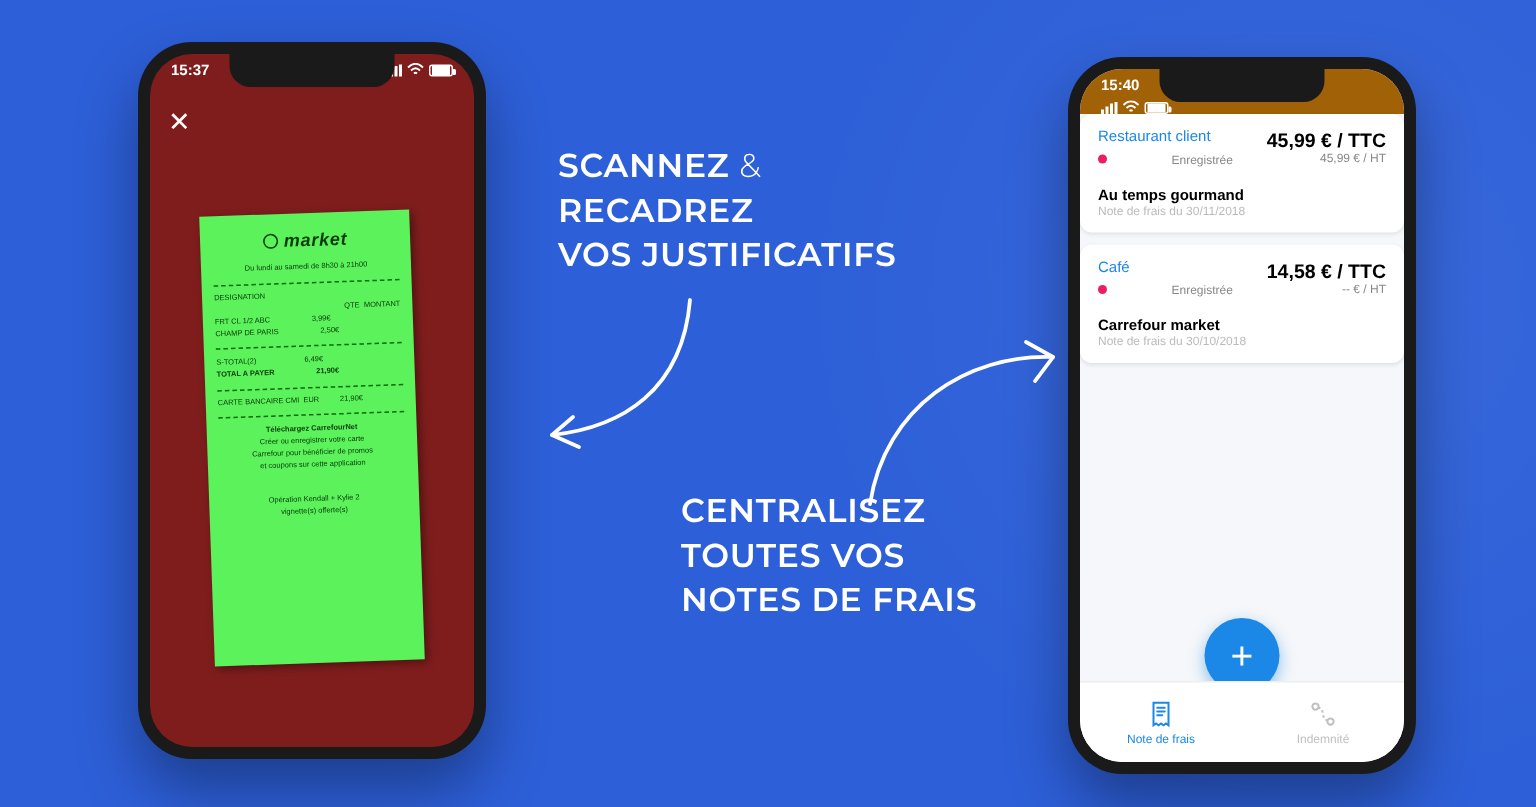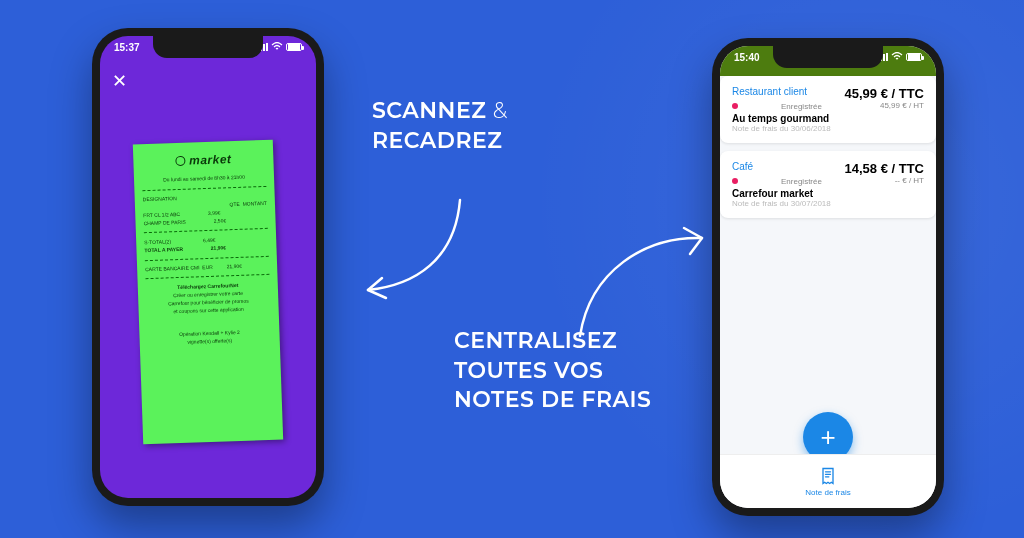--- a/index.html
+++ b/index.html
@@ -59,21 +59,21 @@
   .sig-bar { display:inline-flex; gap:1px; align-items:flex-end; height:8px;}
   .sig-bar i { width:2px; background:currentColor; display:block;}
   .sig-bar i:nth-child(1){height:3px}.sig-bar i:nth-child(2){height:5px}
   .sig-bar i:nth-child(3){height:7px}.sig-bar i:nth-child(4){height:8px}
   .batt { width:16px; height:8px; border:1px solid currentColor; border-radius:2px; position:relative;}
   .batt::after{content:"";position:absolute;right:-3px;top:2px;width:2px;height:4px;background:currentColor;border-radius:0 1px 1px 0;}
   .batt i{display:block;width:12px;height:6px;margin:0.5px;background:currentColor;}
 
   
   .phone-left { left: 92px; top: 28px; }
-  .phone-left .screen { background: #6d28d9; }
+  .phone-left .screen { background: #7f1d1d; }
   .phone-left .status-bar { color: #fff; }
   .close-x {
     position: absolute;
     top: 34px; left: 12px;
     color: #fff; font-size: 18px;
     font-weight: 300;
   }
   .receipt-container {
     position:absolute; left:0; right:0; top:50px; bottom:0;
     display:flex; align-items:center; justify-content:center;
@@ -92,42 +92,42 @@
   }
   .receipt .brand { font-size:12px; font-style:italic; font-weight:600; letter-spacing:0.5px; margin-bottom:6px;}
   .receipt .brand-logo { display:inline-block; width:10px;height:10px;border:1.5px solid #0a3a0a;border-radius:50%;margin-bottom:-1px;}
   .receipt .line { text-align:left; margin:1px 0; white-space:pre;}
   .receipt .center{ text-align:center;}
   .receipt .block { margin:6px 0; border-top:0.5px dashed #0a6a0a; border-bottom:0.5px dashed #0a6a0a; padding:4px 0;}
 
   
   .phone-right { left: 712px; top: 38px; }
   .phone-right .screen { background: #f5f7fa; }
-  .phone-right .status-bar { color:#fff; background:#4d7c0f; }
+  .phone-right .status-bar { color:#fff; background:#a16207;flex-direction:column; }
   .app-header {
     background:#1b87e6;
     padding: 0 14px 18px 14px;
     color:#fff;
   }
   .app-header .modify { font-size:10px; }
   .app-header h1 { font-size:19px; font-weight:700; margin-top:4px;}
   .cards { display:flex; flex-direction:column; gap:8px;}
   .card {
     background:#fff;
     border-radius:8px;
     padding:10px 12px;
     box-shadow: 0 1px 3px rgba(0,0,0,0.1);
     font-size:9px;
   }
   .card-row { display:flex; justify-content:space-between; }
   .card .cat { color:#1b87e6; font-size:10px; }
   .card .price-ttc { font-weight:700; font-size:13px;}
   .card .sub { color:#888; font-size:8px;margin-left:40px;}
   .status-dot { display:inline-block; width:6px;height:6px;border-radius:50%; background:#e91e63; margin-right:3px;}
-  .card .vendor { font-weight:700; font-size:10px; margin-top:2px;}
+  .card .vendor { font-weight:700; font-size:10px; margin-top:14px;}
   .card .date { color:#bbb; font-size:8px;}
 
   .fab {
     position:absolute;
     bottom:46px; left:50%;
     transform:translateX(-50%);
     width:50px;height:50px;border-radius:50%;
     background:#1b87e6;
     display:flex;align-items:center;justify-content:center;
     color:#fff;font-size:26px;font-weight:300;
@@ -239,53 +239,62 @@
       <div class="card">
         <div class="card-row">
           <span class="cat">Restaurant client</span>
           <span class="price-ttc">45,99 € / TTC</span>
         </div>
         <div class="card-row">
           <span><span class="status-dot"></span><span class="sub">Enregistrée</span></span>
           <span class="sub">45,99 € / HT</span>
         </div>
         <div class="vendor">Au temps gourmand</div>
-        <div class="date">Note de frais du 30/06/2018</div>
+        <div class="date">Note de frais du 30/11/2018</div>
       </div>
       <div class="card">
         <div class="card-row">
           <span class="cat">Café</span>
           <span class="price-ttc">14,58 € / TTC</span>
         </div>
         <div class="card-row">
           <span><span class="status-dot"></span><span class="sub">Enregistrée</span></span>
           <span class="sub">-- € / HT</span>
         </div>
         <div class="vendor">Carrefour market</div>
-        <div class="date">Note de frais du 30/07/2018</div>
+        <div class="date">Note de frais du 30/10/2018</div>
       </div>
     </div>
     <div class="fab">
       <span>+</span>
     </div>
     <div class="tabbar">
       <div class="tab active">
         <svg class="tab-icon" viewBox="0 0 24 24">
             <path d="M6 3h12v18l-2-1.5-2 1.5-2-1.5-2 1.5-2-1.5-2 1.5V3z M9 7h6 M9 10h6 M9 13h4" stroke="currentColor" stroke-width="1.6" fill="none" stroke-linecap="round"></path>
           </svg>
         <span>Note de frais</span>
       </div>
+      <div class="tab inactive">
+        <svg class="tab-icon" viewBox="0 0 24 24">
+            <circle cx="6" cy="6" r="2.5" stroke="currentColor" stroke-width="1.6" fill="none"></circle>
+            <circle cx="18" cy="18" r="2.5" stroke="currentColor" stroke-width="1.6" fill="none"></circle>
+            <path d="M8 7 C14 7 10 17 16 17" stroke="currentColor" stroke-width="1.6" fill="none" stroke-dasharray="2 2"></path>
+          </svg>
+        <span>Indemnité</span>
+      </div>
     </div>
   </div>
 </div>
 
 <div class="headline headline-1">
   <span>SCANNEZ</span>
   <span style="font-weight:300">&amp;</span><br>
   <span>RECADREZ</span><br>
+  <span>VOS JUSTIFICATIFS</span>
 </div>
 <div class="headline headline-2">
   <span>CENTRALISEZ</span><br>
   <span>TOUTES VOS</span><br>
   <span>NOTES DE FRAIS</span>
 </div>
 
 <svg class="arrow" style="left:350px; top:190px;" width="140" height="120" viewBox="0 0 140 120">
   <path d="M110 10 C 105 70, 65 95, 18 100"></path>
   <path d="M18 100 l14 -12 M18 100 l18 8"></path>

